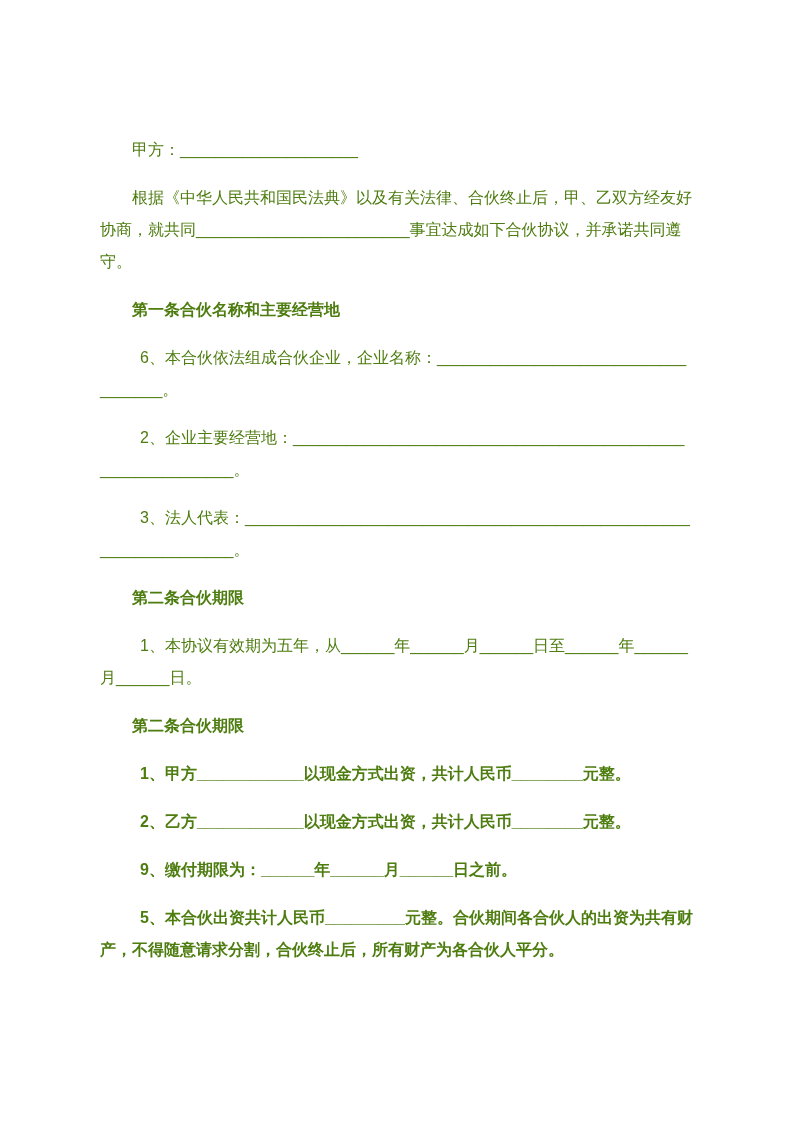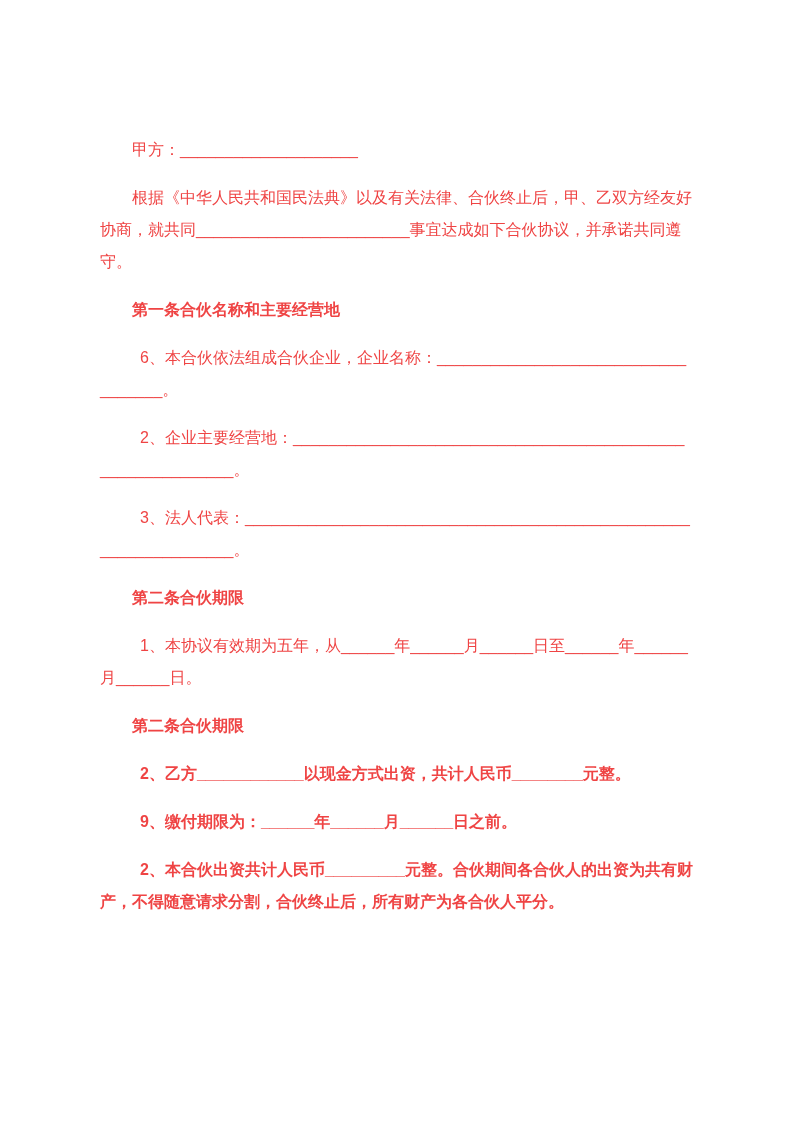--- a/index.html
+++ b/index.html
@@ -6,21 +6,21 @@
   html, body { margin: 0; padding: 0; }
   body {
     width: 793px;
     height: 1122px;
     background: #ffffff;
   }
   .page {
     width: 793px;
     height: 1122px;
     background: #ffffff;
-    color: #ef4444;
+    color: #4d7c0f;
     padding: 134px 100px 40px 100px;
     overflow: hidden;
     font-family: "Liberation Sans", "DejaVu Sans", sans-serif;
     font-size: 16px;
     line-height: 32px;
   }
   .para, .heading, .item {
     margin: 0 0 16px 0;
     word-break: break-all;
     overflow-wrap: anywhere;
@@ -48,20 +48,21 @@
   <p class="item">2、企业主要经营地：___________________________________________________________。</p>
 
   <p class="item">3、法人代表：_________________________________________________________________。</p>
 
   <p class="heading">第二条合伙期限</p>
 
   <p class="item">1、本协议有效期为五年，从______年______月______日至______年______月______日。</p>
 
   <p class="heading">第二条合伙期限</p>
 
+  <p class="item bold">1、甲方____________以现金方式出资，共计人民币________元整。</p>
 
   <p class="item bold">2、乙方____________以现金方式出资，共计人民币________元整。</p>
 
   <p class="item bold">9、缴付期限为：______年______月______日之前。</p>
 
-  <p class="item bold">2、本合伙出资共计人民币_________元整。合伙期间各合伙人的出资为共有财产，不得随意请求分割，合伙终止后，所有财产为各合伙人平分。</p>
+  <p class="item bold">5、本合伙出资共计人民币_________元整。合伙期间各合伙人的出资为共有财产，不得随意请求分割，合伙终止后，所有财产为各合伙人平分。</p>
 
 </div>
 
 </body></html>

